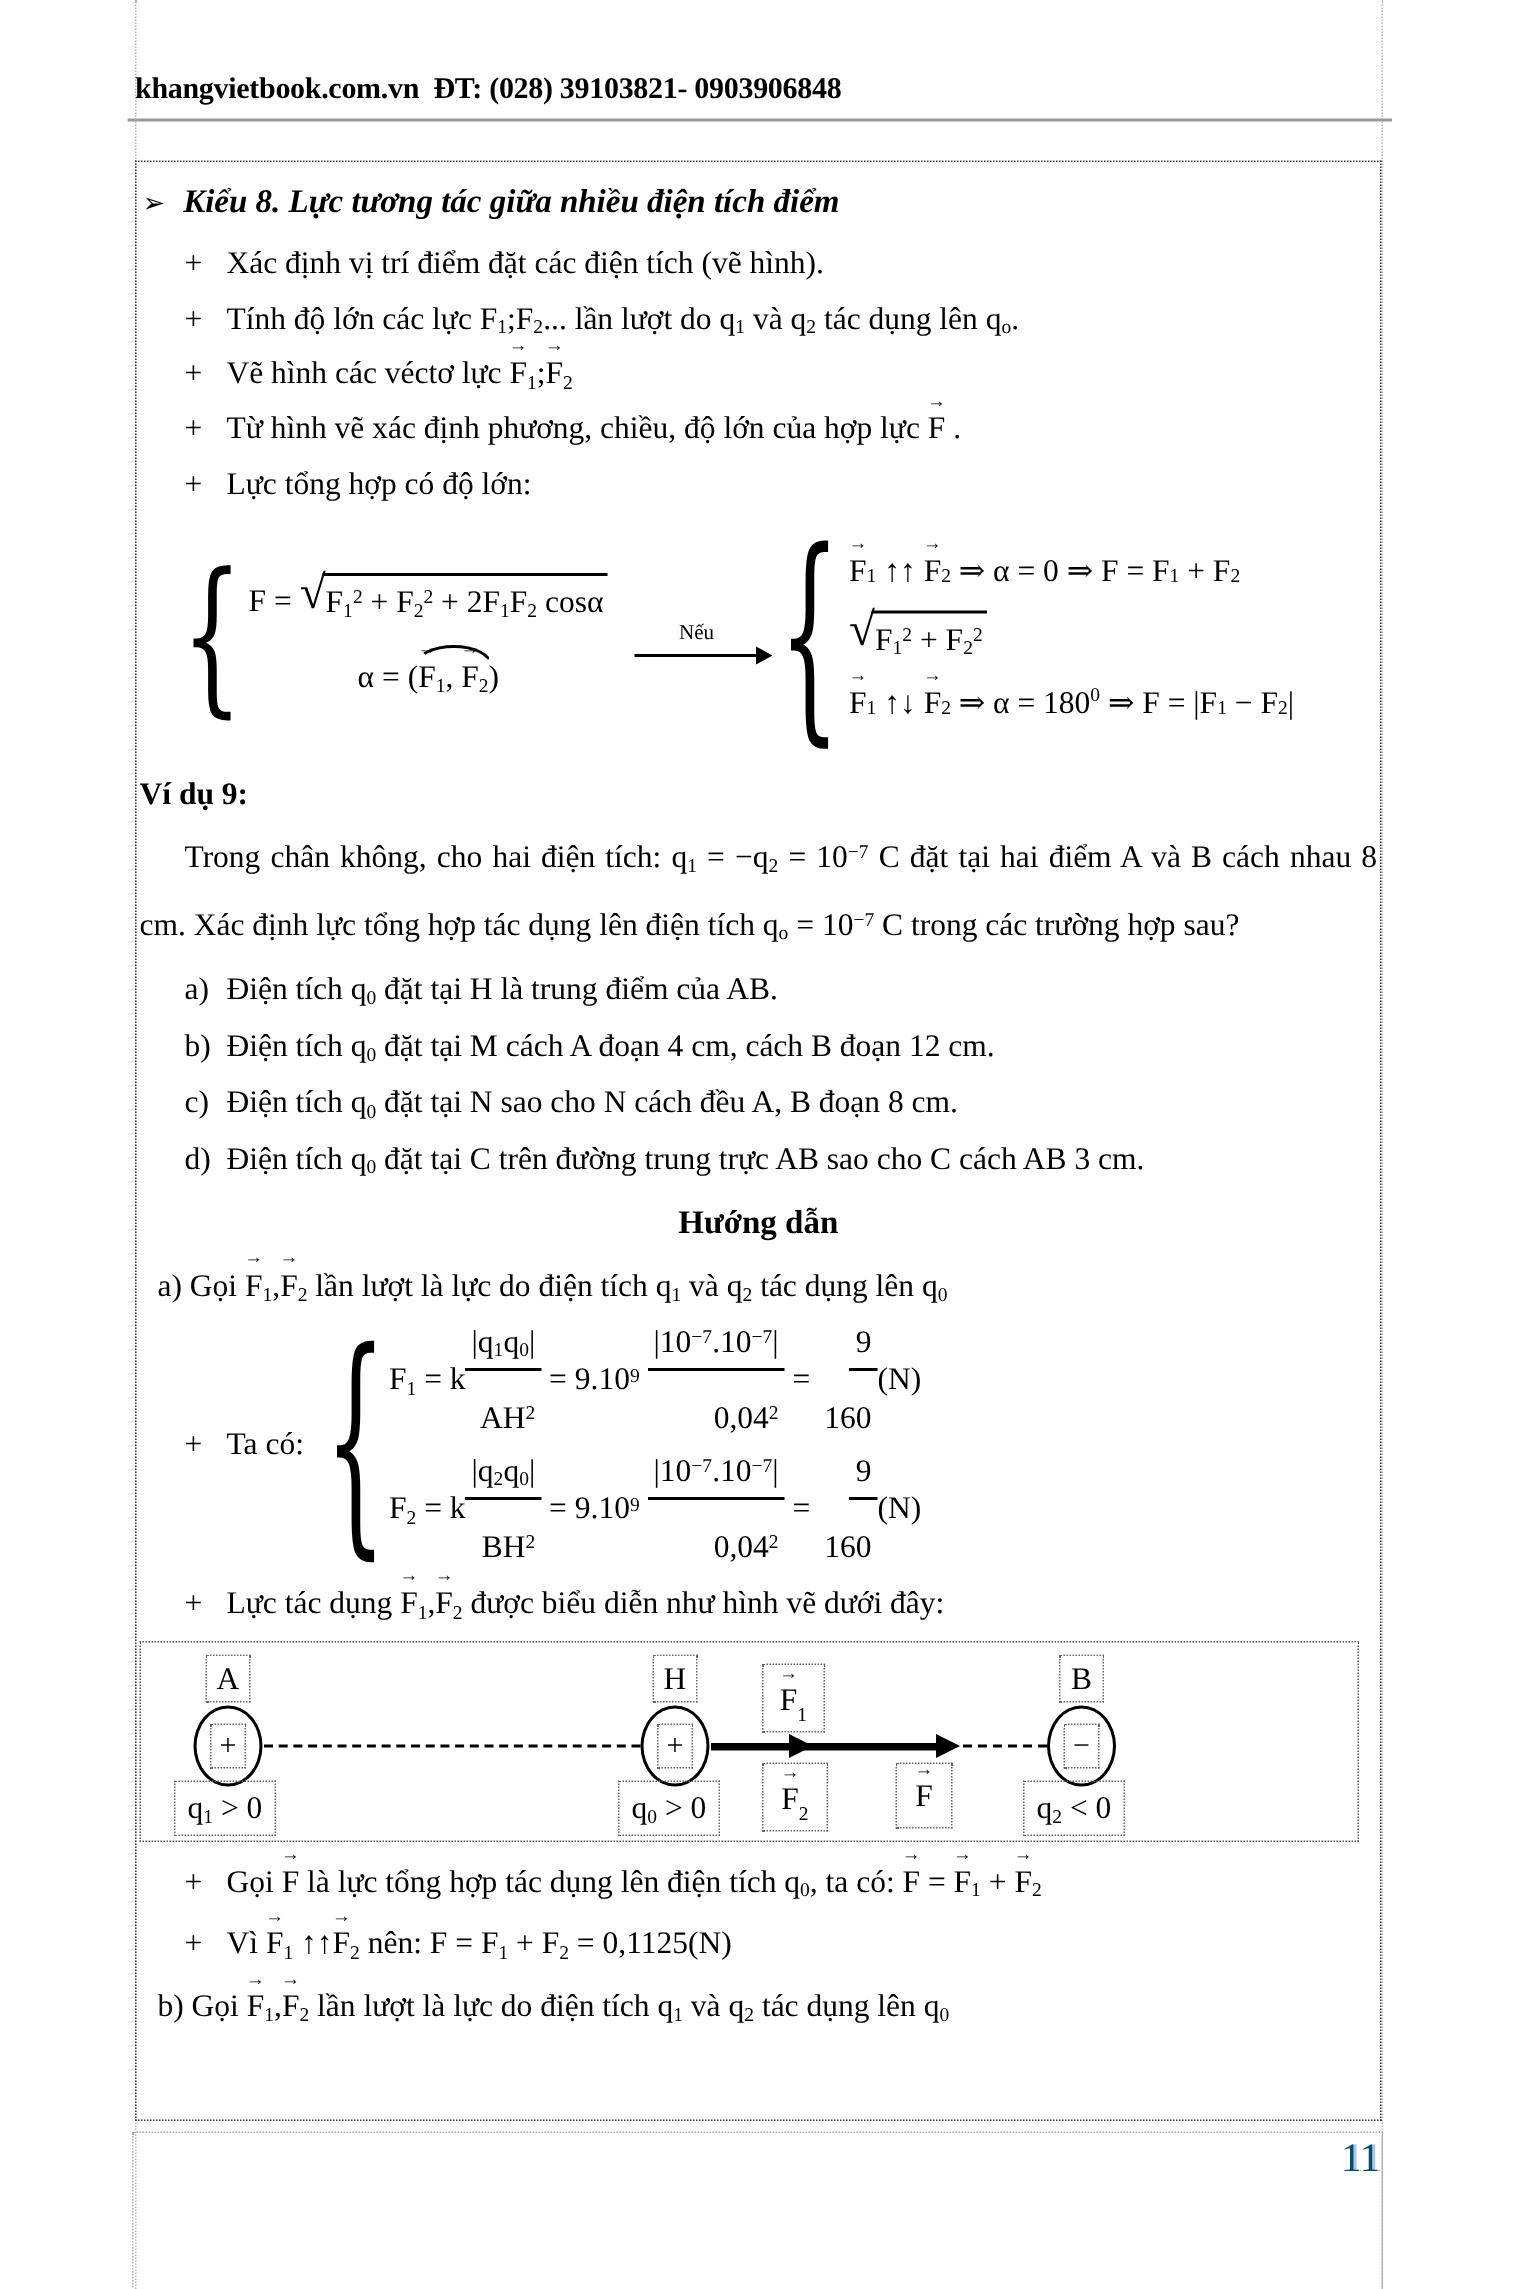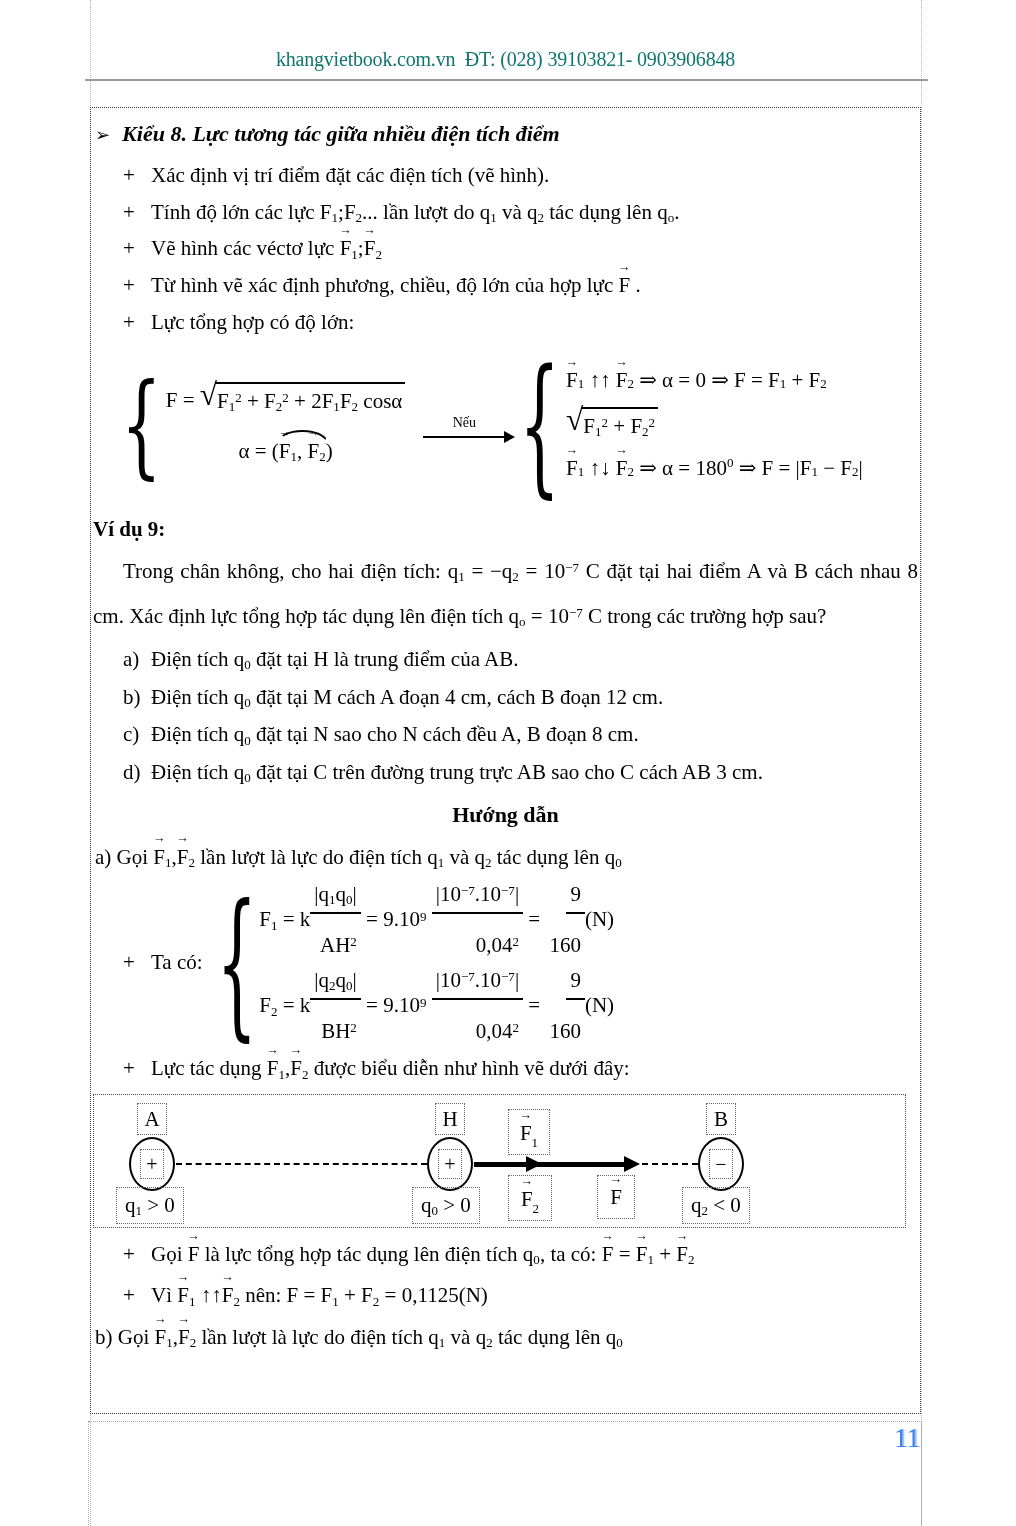--- a/index.html
+++ b/index.html
@@ -4,22 +4,22 @@
 <style>
   * { margin:0; padding:0; box-sizing:border-box; }
   body { background:#fff; font-family:"Liberation Serif","DejaVu Serif",serif; color:#000; }
   .page { position:relative; width:1016px; height:1526px; background:#fff; overflow:hidden; }
 
   
   .guide { position:absolute; top:0; bottom:0; width:0; border-left:1px dotted #b5b5b5; }
   .guide.gl { left:90px; } .guide.gr { left:921px; }
 
   
-  .header-contact { position:absolute; top:48px; left:90px; width:831px; text-align:center;
-      font-size:20px; font-weight:normal; color:#0f766e; white-space:pre; letter-spacing:-0.2px; }
+  .header-contact { position:absolute; top:48px; left:90px; width:831px; text-align:left;
+      font-size:20px; font-weight:bold; color:#000000; white-space:pre; letter-spacing:-0.2px; }
   .header-rule { position:absolute; top:79px; left:85px; width:843px; height:2px; background:#9a9a9a; }
 
   
   .main-box { position:absolute; left:90px; top:107px; width:831px; height:1307px;
       border:1px dotted #3a3a3a; padding:6px 2px 0 2px; font-size:21px; line-height:1.6; }
 
   .r { white-space:pre; }
   .m-sub { position:relative; top:0.26em; font-size:0.62em; }
   .m-sup { position:relative; top:-0.45em; font-size:0.62em; }
   .m-vec { position:relative; display:inline-block; }
@@ -54,21 +54,21 @@
       border-top:6px solid transparent; border-bottom:6px solid transparent; border-left:11px solid #000; }
   .rstack { display:flex; flex-direction:column; gap:9px; margin-left:6px; }
 
   .vidu { font-weight:bold; margin:8px 0 2px 0; }
   .intro { text-align:justify; text-indent:30px; line-height:2.15; }
   .item { display:flex; margin:4px 0; }
   .item-label { margin-left:30px; width:28px; flex:none; }
   .item-text { white-space:pre; }
   .huongdan { text-align:center; font-weight:bold; font-size:22px; margin:8px 0 6px 0; }
   .line { display:flex; align-items:center; margin:8px 0; white-space:pre; }
-  .line .lead { margin-left:2px; }
+  .line .lead { margin-left:12px; }
 
   
   .taco { display:flex; align-items:center; margin:2px 0 4px 0; }
   .taco-label { margin-left:12px; }
   .brace-e { font-size:64px; transform:scaleY(2.5); margin:0 2px 0 14px; }
   .eqstack { display:flex; flex-direction:column; gap:10px; }
   .eq-row { display:flex; align-items:center; white-space:pre; height:76px; }
   .frac { display:inline-flex; flex-direction:column; align-items:flex-end; margin:0 0; }
   .fnum { border-bottom:2px solid #000; padding:0 4px 1px 4px; }
   .fden { padding:15px 4px 0 4px; }
@@ -83,21 +83,21 @@
   .caption { top:92px; padding:1px 8px; white-space:pre; }
   .dash-seg { position:absolute; top:68px; height:0; border-top:2.5px dashed #000; }
   .shaft { position:absolute; top:67px; height:5px; background:#000; }
   .ahead { position:absolute; top:61px; width:0; height:0; border-top:8px solid transparent;
       border-bottom:8px solid transparent; border-left:16px solid #000; }
   .flabel { display:flex; align-items:flex-end; justify-content:center; padding-bottom:3px; }
 
   
   .footer-box { position:absolute; left:88px; top:1421px; width:834px; height:106px;
       border:1px dotted #a8a8a8; border-bottom:none; }
-  .pagenum { position:absolute; top:1px; right:1px; font-size:27px; color:#3b82f6;
+  .pagenum { position:absolute; top:1px; right:1px; font-size:27px; color:#0c4a6e;
       text-shadow:2px 0 0 #a9c6e8; }
 </style>
 </head>
 <body>
 
 <div class="page">
   <div class="guide gl"></div>
   <div class="guide gr"></div>
 
   <div class="header-contact">khangvietbook.com.vn  ĐT: (028) 39103821- 0903906848</div>

